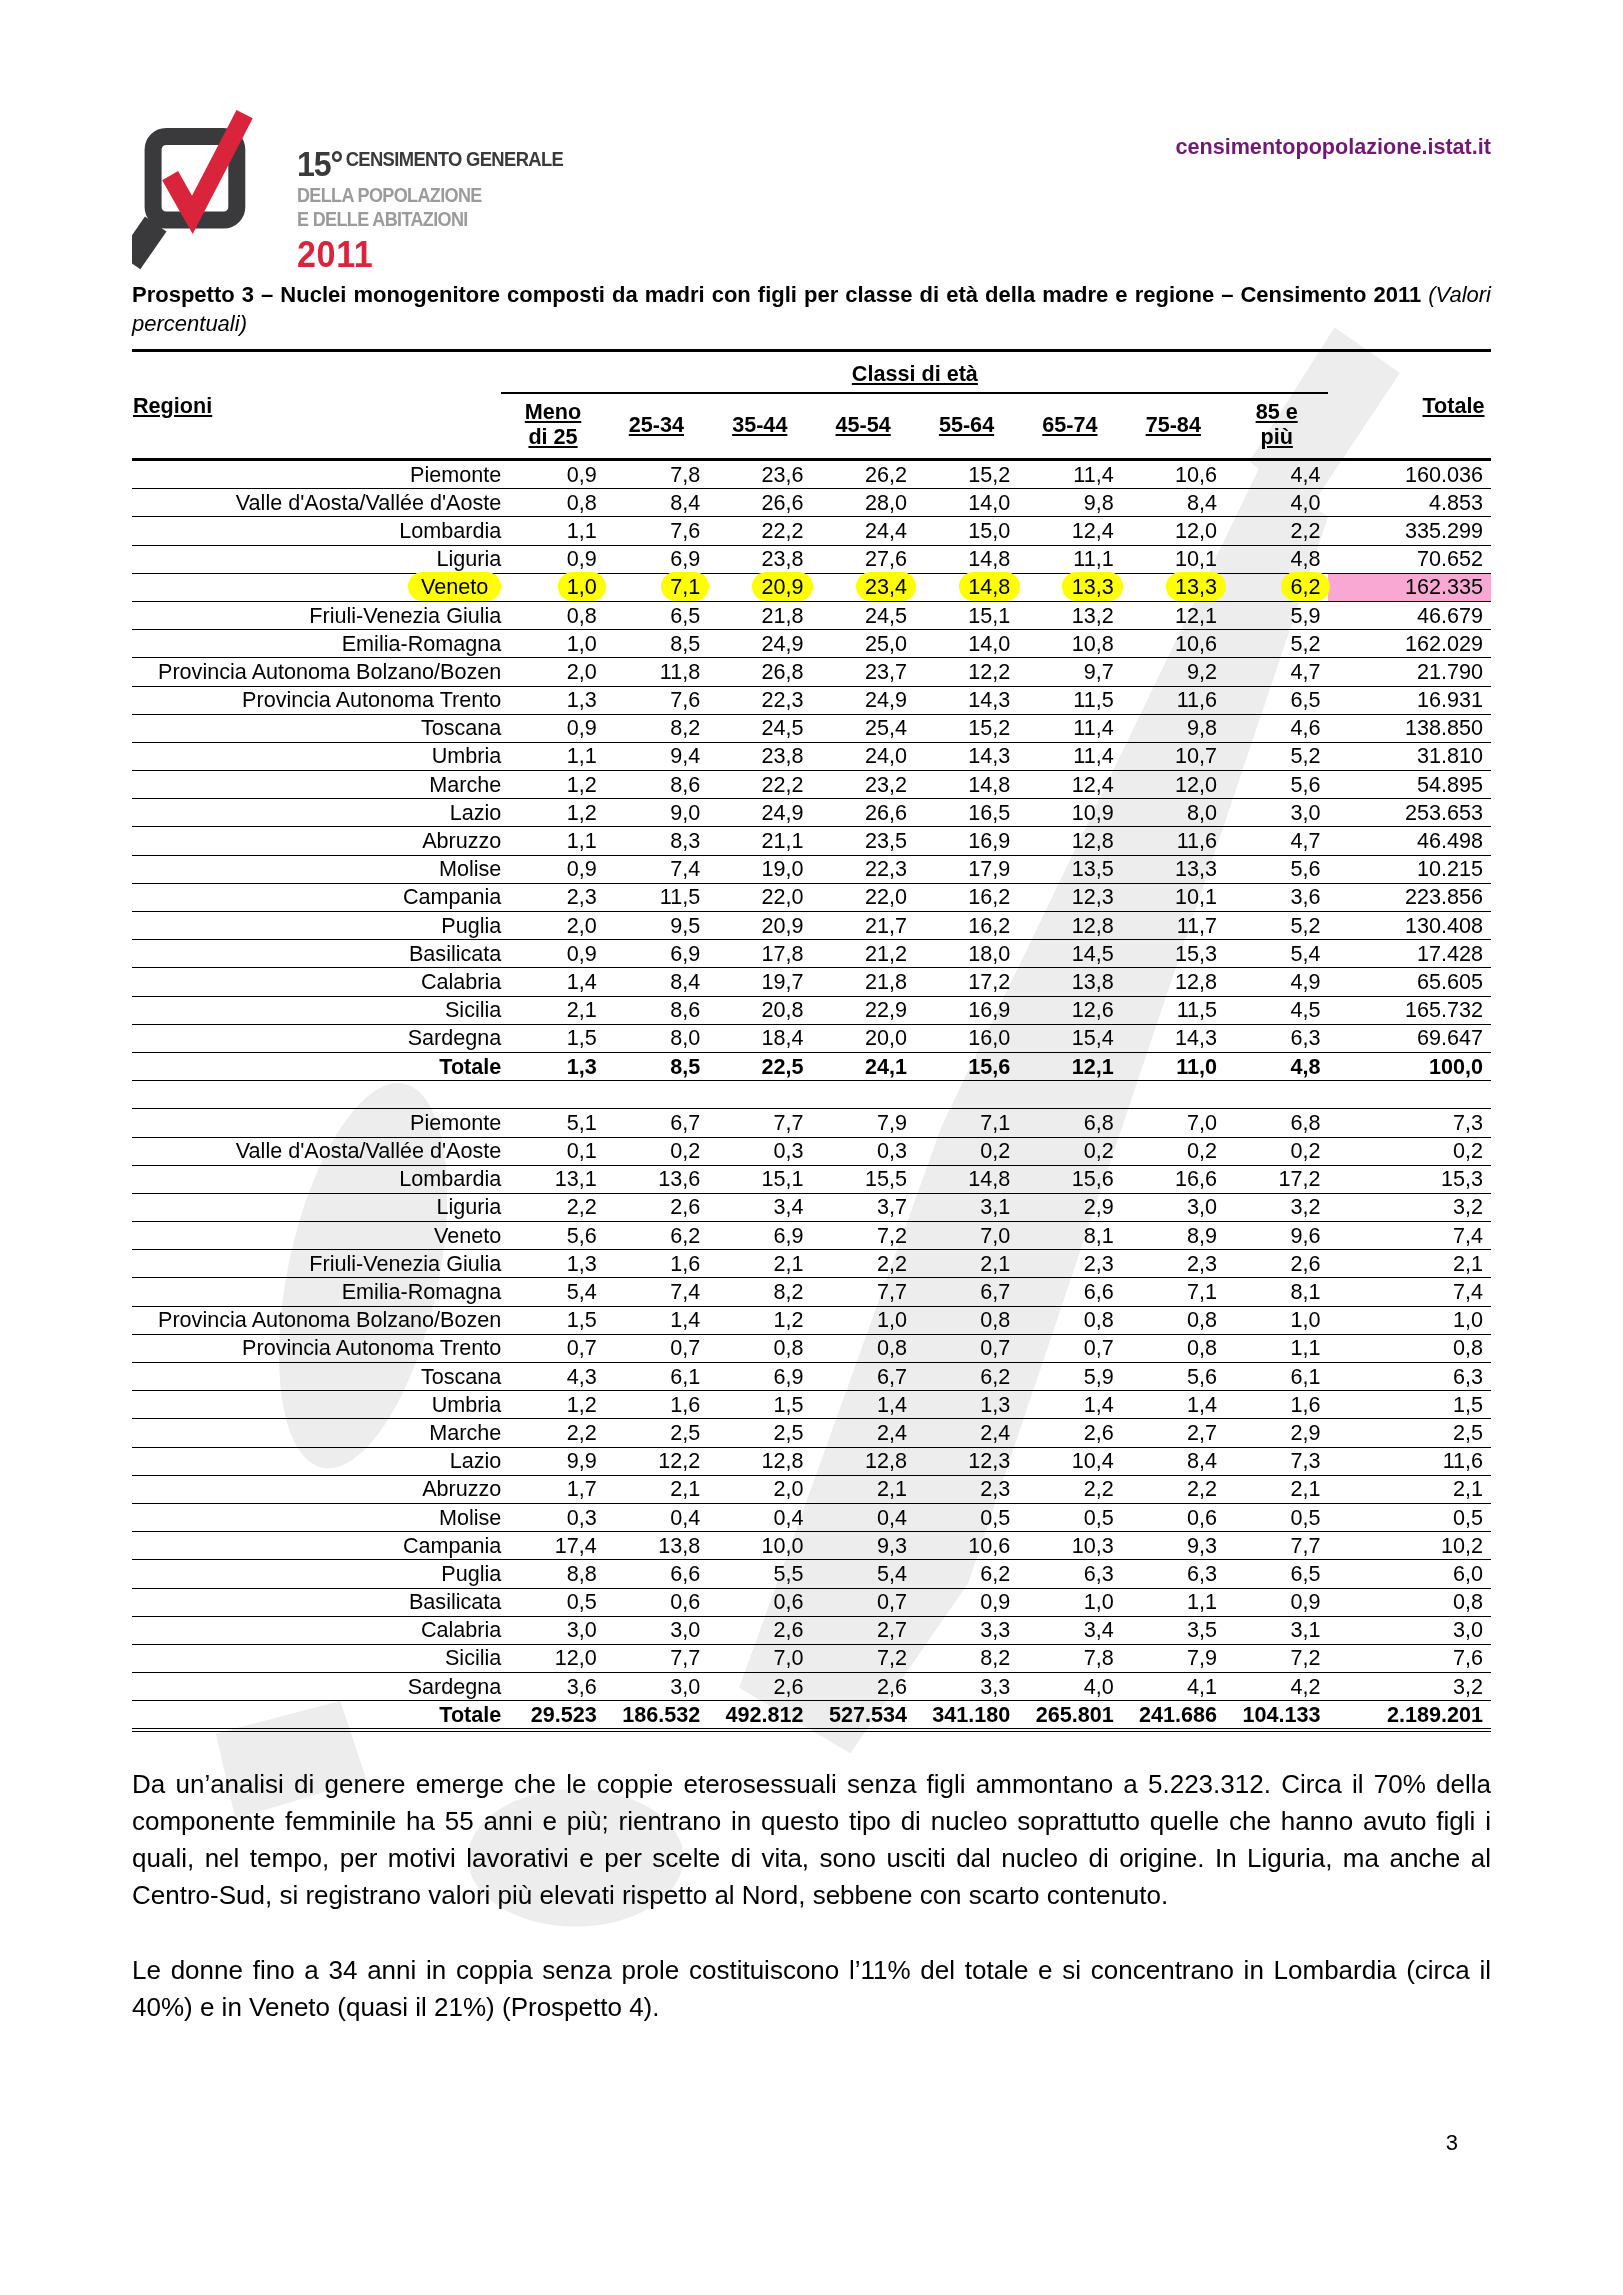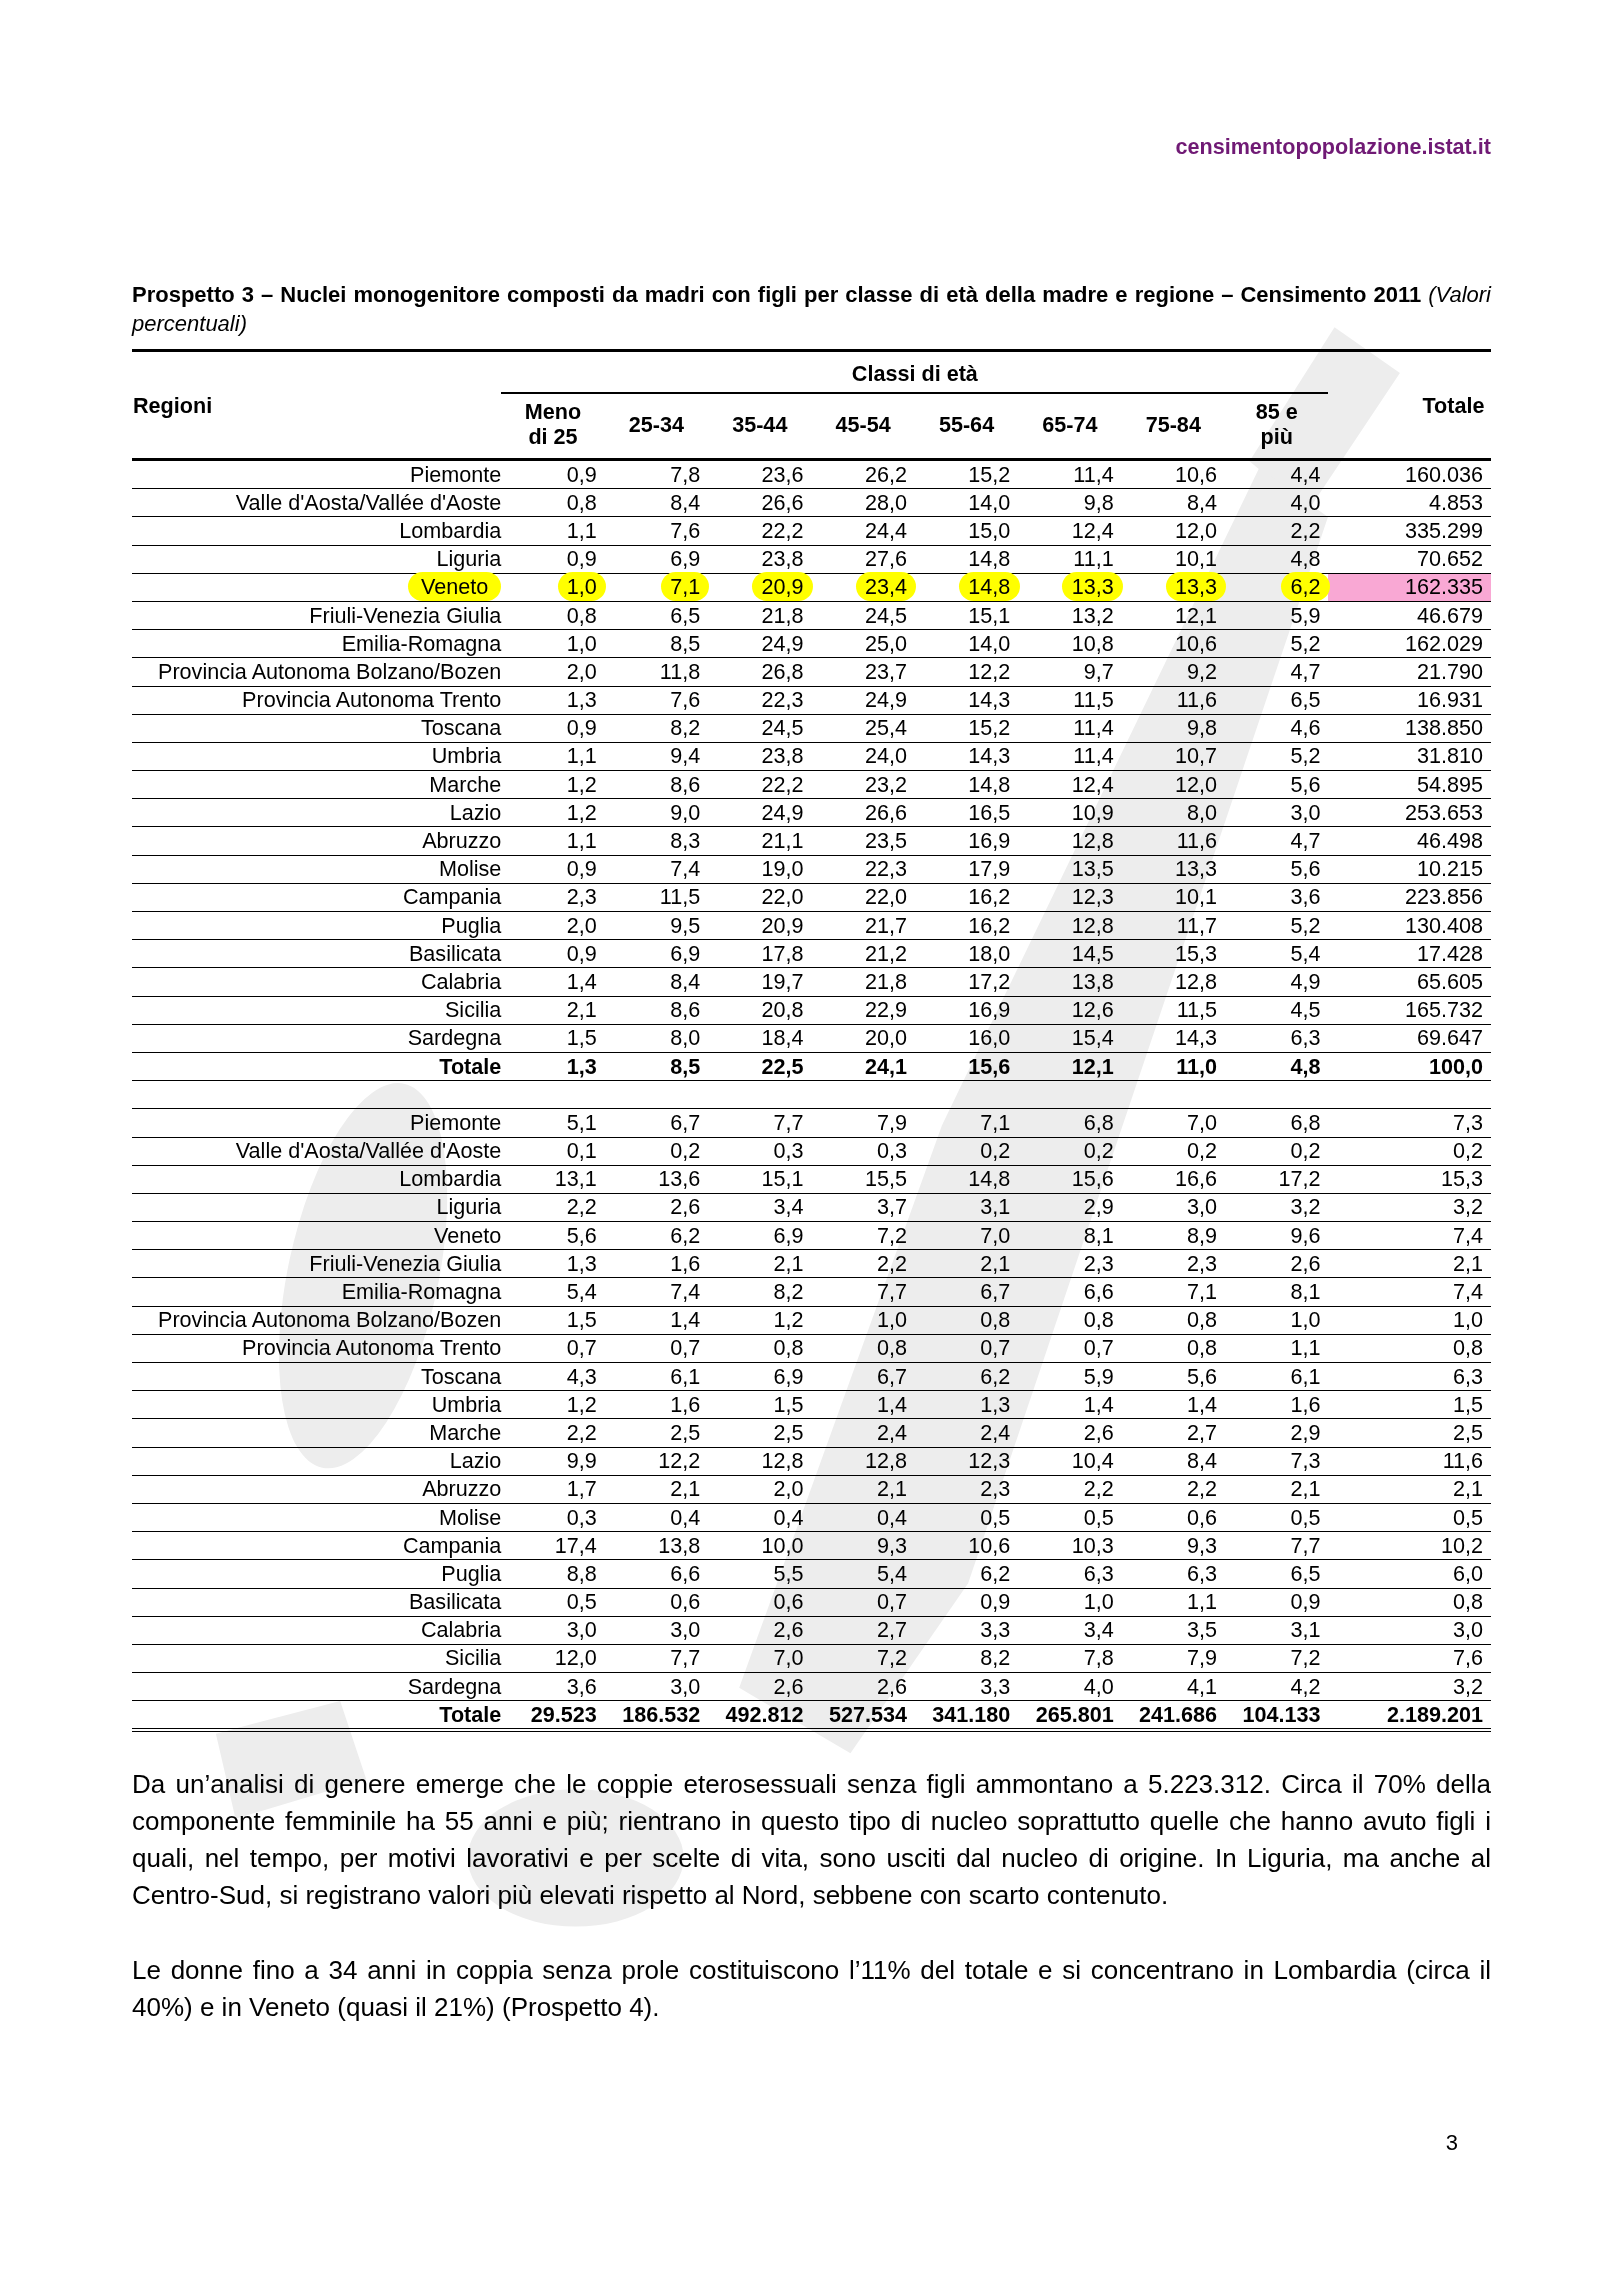--- a/index.html
+++ b/index.html
@@ -19,21 +19,21 @@
   .lt-year{font-size:37px;font-weight:bold;color:#d9243c;margin-top:6.5px;letter-spacing:0.7px;}
   .site{position:absolute;right:0;top:134px;font-size:21.6px;font-weight:bold;color:#701a75;}
 
   
   .title{font-size:22px;font-weight:bold;line-height:1.3;text-align:justify;}
   .title .it{font-style:italic;font-weight:normal;}
   .rule{border-top:3.9px solid #000;margin-top:10.5px;}
 
   
   table{width:100%;border-collapse:collapse;table-layout:fixed;font-size:21.6px;margin-top:2.6px;}
-  thead td{font-weight:bold;vertical-align:middle;}
+  thead td{font-weight:bold;vertical-align:middle;text-decoration:underline;}
   td.classi{text-align:center;border-bottom:2px solid #000;padding:6.5px 0 5.2px;}
   td.regioni{text-align:left;border-bottom:3.3px solid #000;vertical-align:middle;}
   td.totale-h{text-align:right;border-bottom:3.3px solid #000;vertical-align:middle;padding-right:6.5px;}
   tr.h2 td{text-align:center;padding:6.5px 2.6px 7.9px;border-bottom:3.3px solid #000;white-space:pre-line;line-height:1.15;}
   tbody td{border-bottom:1.3px solid #000;text-align:right;padding:2.6px 7.9px 2.6px 0;line-height:22px;white-space:nowrap;}
   tbody td.region{text-align:right;padding:2.6px 0 2.6px 2.6px;}
   tr.bold td{font-weight:bold;}
   tr.gap td{height:22px;}
   tr.end td{border-bottom:4.6px double #000;}
   .hl{background:#ffff00;border-radius:26px;padding:2px 9.2px;margin-right:-9.2px;}
@@ -57,20 +57,36 @@
       <polygon points="1925,715 2030,790 1480,2420 1300,2680 1130,2580 1440,1720"></polygon>
       <ellipse cx="555" cy="1950" rx="115" ry="300" transform="rotate(12 555 1950)"></ellipse>
       <ellipse cx="880" cy="2840" rx="165" ry="105"></ellipse>
       <polygon points="330,2650 520,2600 560,2720 360,2780"></polygon>
     </g>
   </svg>
 
   <div class="content">
 
     <div class="header">
+      <div class="logo">
+        <svg width="154" height="170" viewBox="0 0 235 260">
+          <rect x="32" y="48" width="128" height="128" rx="20" fill="none" stroke="#3a3a3c" stroke-width="26"></rect>
+          <line x1="36" y1="182" x2="-4" y2="240" stroke="#3a3a3c" stroke-width="40"></line>
+          <path d="M58 108 L92 168 L172 14" fill="none" stroke="#d9243c" stroke-width="28"></path>
+        </svg>
+        <div class="logo-text">
+          <div class="lt-row1">
+            <span class="lt-num">15°</span>
+            <span class="lt-gen">CENSIMENTO GENERALE</span>
+          </div>
+          <div class="lt-gray">DELLA POPOLAZIONE</div>
+          <div class="lt-gray">E DELLE ABITAZIONI</div>
+          <div class="lt-year">2011</div>
+        </div>
+      </div>
       <div class="site">censimentopopolazione.istat.it</div>
     </div>
 
     <div class="title"><span>Prospetto 3 – Nuclei monogenitore composti da madri con figli per classe di età della madre e regione – Censimento 2011 </span><span class="it">(Valori percentuali)</span></div>
 
     <div class="rule"></div>
 
     <table>
       <colgroup>
         <col style="width:368px">

